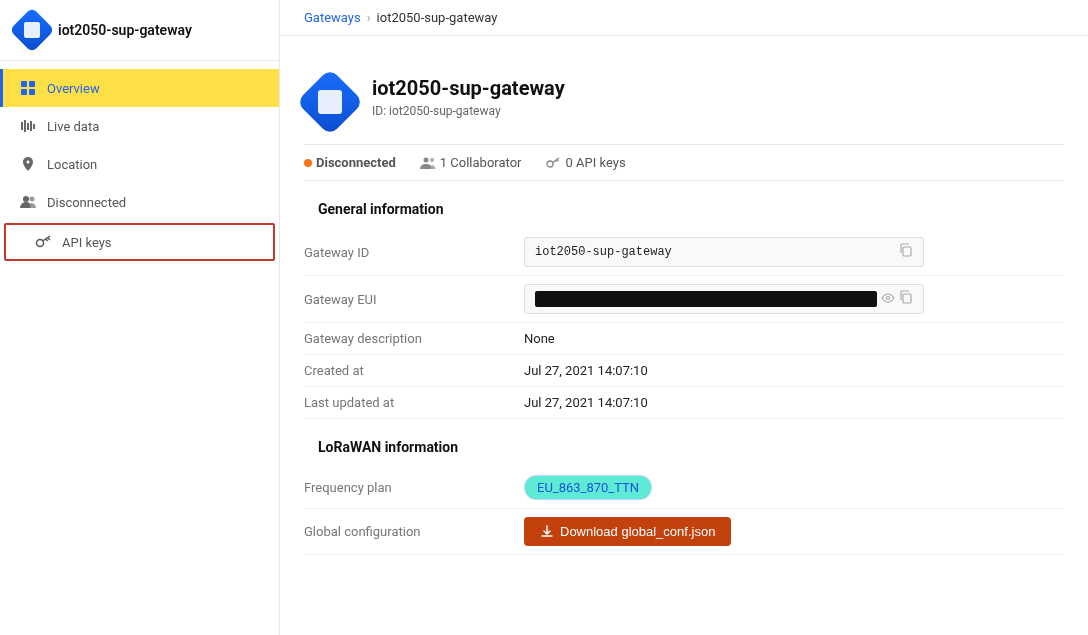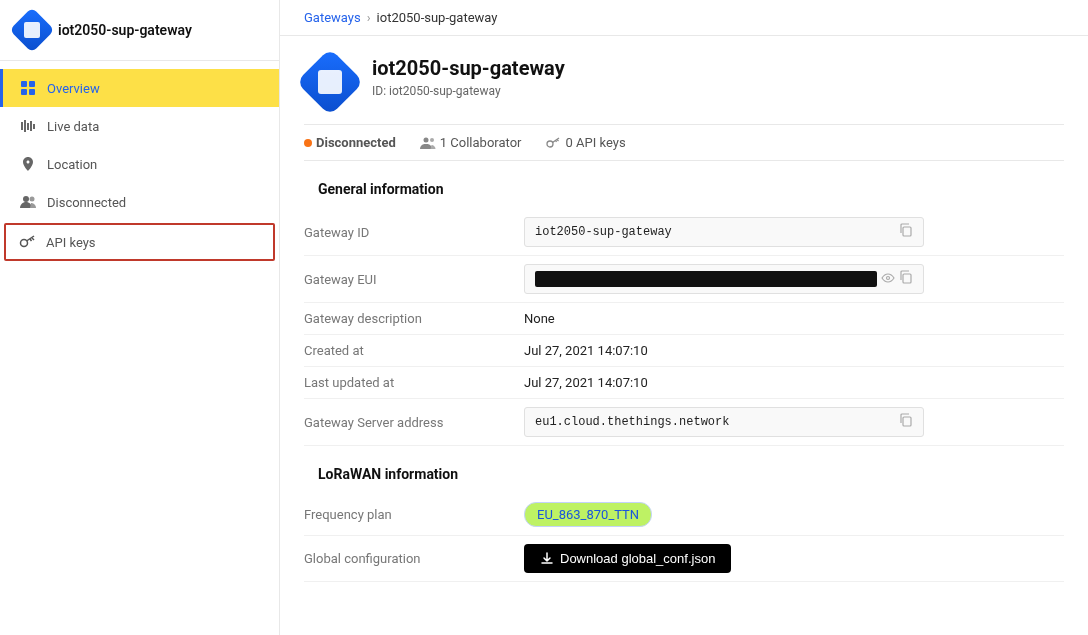--- a/index.html
+++ b/index.html
@@ -7,25 +7,25 @@
 
     
     .sidebar { width: 280px; min-width: 280px; background: #fff; border-right: 1px solid #e8e8e8; display: flex; flex-direction: column; height: 635px; }
     .sidebar-header { display: flex; align-items: center; gap: 10px; padding: 14px 16px; border-bottom: 1px solid #e8e8e8; }
     .sidebar-logo { width: 32px; height: 32px; background: linear-gradient(135deg, #1a6fff, #0a4dcc); border-radius: 6px; display: flex; align-items: center; justify-content: center; transform: rotate(45deg); }
     .sidebar-logo-inner { width: 16px; height: 16px; background: rgba(255,255,255,0.9); border-radius: 2px; transform: rotate(-45deg); }
     .sidebar-title { font-size: 14px; font-weight: 600; color: #111; }
     .sidebar-nav { flex: 1; padding: 8px 0; }
     .nav-item { display: flex; align-items: center; gap: 10px; padding: 10px 16px; cursor: pointer; color: #555; font-size: 13px; text-decoration: none; border-left: 3px solid transparent; }
     .nav-item.active { background: #fde047; color: #2563eb; border-left: 3px solid #2563eb; }
-    .nav-item.api-keys-item { border: 2px solid #c0392b; margin: 2px 4px; border-radius: 2px; padding: 8px 12px; }
+    .nav-item.api-keys-item { border: 2px solid #c0392b; margin: 2px 4px; border-radius: 2px; padding: 8px 28px; }
     .nav-icon { width: 18px; height: 18px; display: flex; align-items: center; justify-content: center; flex-shrink: 0; }
 
     
-    .main { flex: 1; display: flex; flex-direction: column; overflow: hidden; }
+    .main { flex: 1; display: flex; flex-direction: column; overflow: hidden; gap: 20px; }
     .breadcrumb { display: flex; align-items: center; gap: 6px; padding: 10px 24px; border-bottom: 1px solid #e8e8e8; font-size: 13px; color: #666; }
     .breadcrumb-link { color: #2563eb; cursor: pointer; }
     .breadcrumb-sep { color: #999; }
     .breadcrumb-current { color: #333; }
     .content { flex: 1; overflow-y: auto; padding: 0 24px 24px; }
 
     
     .gw-header { display: flex; align-items: flex-start; gap: 16px; padding: 20px 0 16px; border-bottom: 1px solid #e8e8e8; }
     .gw-icon-wrap { position: relative; width: 52px; height: 52px; }
     .gw-icon { width: 48px; height: 48px; background: linear-gradient(135deg, #1a6fff, #0a4dcc); border-radius: 10px; display: flex; align-items: center; justify-content: center; transform: rotate(45deg); margin: 2px; }
@@ -45,22 +45,22 @@
     .section-title { font-size: 14px; font-weight: 700; color: #111; margin: 20px 14px 12px; }
 
     
     .info-table { width: 100%; }
     .info-row { display: flex; align-items: center; padding: 8px 0; border-bottom: 1px solid #f0f0f0; }
     .info-label { width: 220px; min-width: 220px; color: #777; font-size: 13px; }
     .info-value { flex: 1; color: #222; font-size: 13px; }
     .input-like { background: #f9f9f9; border: 1px solid #e0e0e0; border-radius: 3px; padding: 5px 10px; font-family: 'Courier New', monospace; font-size: 12px; color: #222; display: flex; align-items: center; justify-content: space-between; gap: 8px; min-width: 320px; max-width: 400px; }
     .copy-btn { cursor: pointer; color: #aaa; flex-shrink: 0; }
     .code-btn { cursor: pointer; color: #aaa; flex-shrink: 0; font-size: 11px; }
-    .freq-badge { background: #bef264; color: #1a56db; border: 1px solid #c3d3fb; border-radius: 12px; padding: 4px 12px; font-size: 13px; display: inline-block; }
-    .download-btn { background: #000000; color: #fff; border: none; border-radius: 4px; padding: 7px 16px; cursor: pointer; font-size: 13px; display: flex; align-items: center; gap: 6px; }
+    .freq-badge { background: #5eead4; color: #1a56db; border: 1px solid #c3d3fb; border-radius: 12px; padding: 4px 12px; font-size: 13px; display: inline-block; }
+    .download-btn { background: #c2410c; color: #fff; border: none; border-radius: 4px; padding: 7px 16px; cursor: pointer; font-size: 13px; display: flex; align-items: center; gap: 6px; }
 
     
     svg { display: inline-block; }
   </style>
 </head>
 <body>
 
 <div class="sidebar">
   <div class="sidebar-header">
     <div class="sidebar-logo">
@@ -226,34 +226,20 @@
       <div class="info-row">
         <div class="info-label">Created at</div>
         <div class="info-value">Jul 27, 2021 14:07:10</div>
       </div>
 
       <div class="info-row">
         <div class="info-label">Last updated at</div>
         <div class="info-value">Jul 27, 2021 14:07:10</div>
       </div>
 
-      <div class="info-row">
-        <div class="info-label">Gateway Server address</div>
-        <div class="info-value">
-          <div class="input-like">
-            <span>eu1.cloud.thethings.network</span>
-            <span class="copy-btn">
-              <svg width="14" height="14" viewBox="0 0 14 14" fill="none">
-                  <rect x="4" y="4" width="8" height="9" rx="1" stroke="#aaa" stroke-width="1.2" fill="none"></rect>
-                  <path d="M2 10V2a1 1 0 0 1 1-1h7" stroke="#aaa" stroke-width="1.2" fill="none"></path>
-                </svg>
-            </span>
-          </div>
-        </div>
-      </div>
     </div>
 
     <div class="section-title">LoRaWAN information</div>
     <div class="info-table">
       <div class="info-row">
         <div class="info-label">Frequency plan</div>
         <div class="info-value">
           <span class="freq-badge">EU_863_870_TTN</span>
         </div>
       </div>

